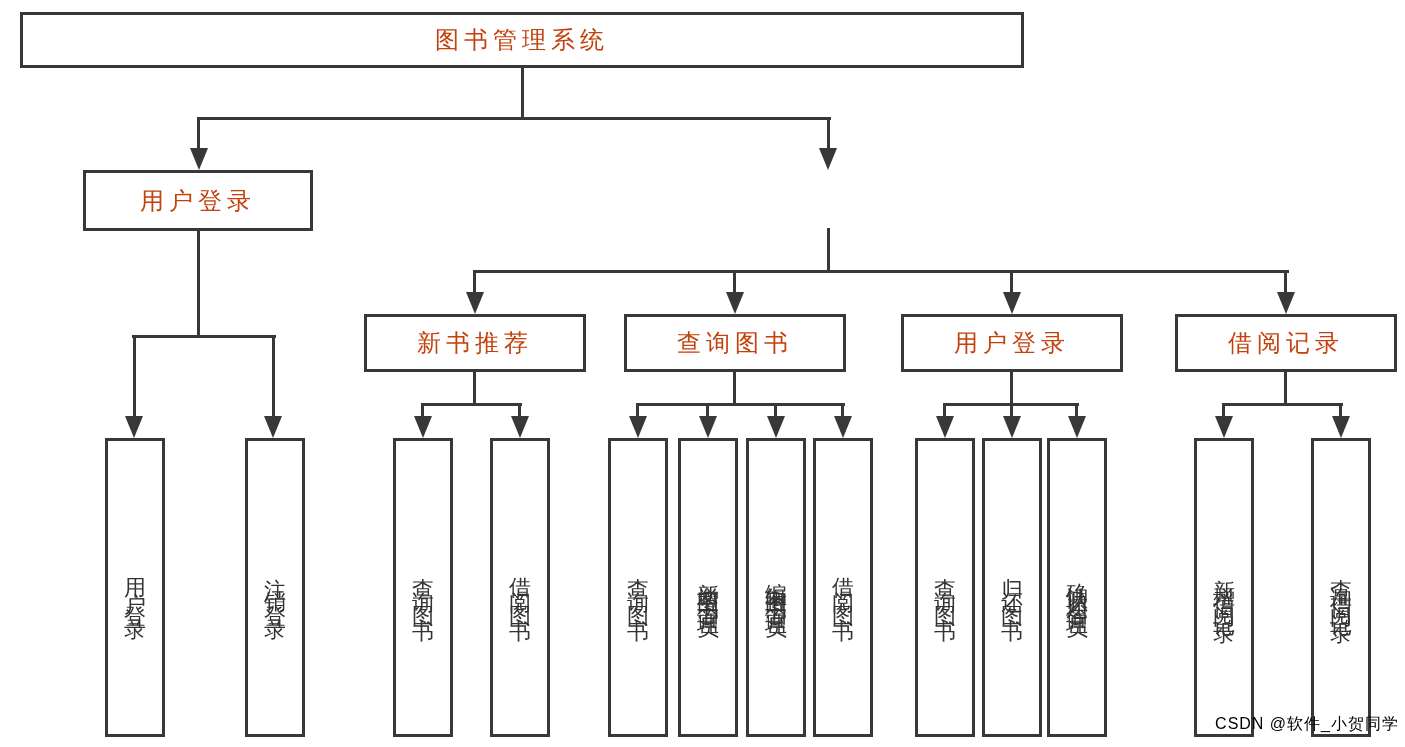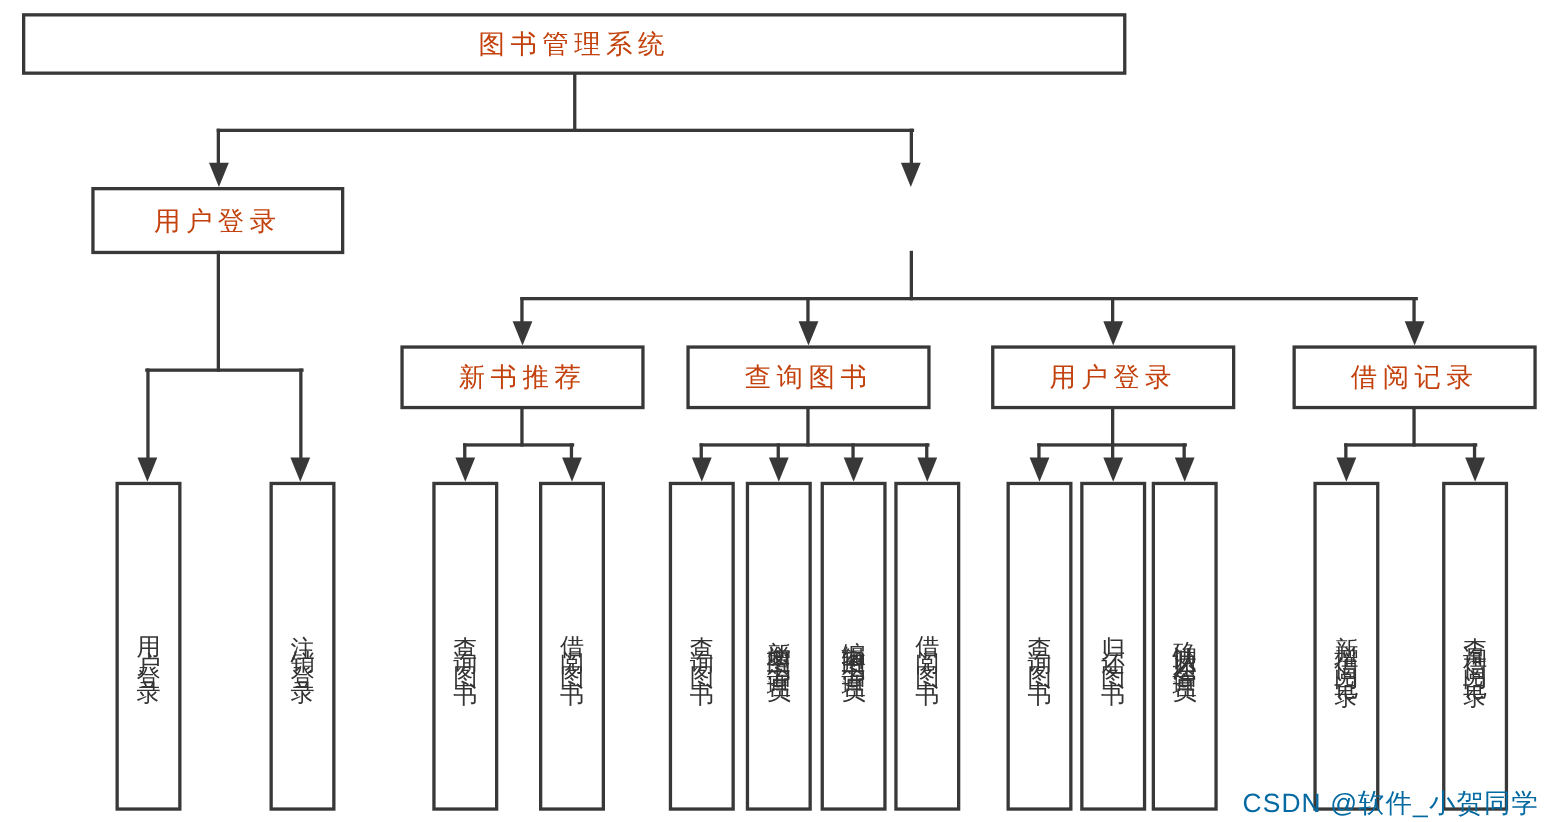--- a/index.html
+++ b/index.html
@@ -18,21 +18,21 @@
         writing-mode:vertical-rl;text-orientation:mixed;
         color:#333333;font-size:22px;letter-spacing:14px;line-height:1;}
   .v6{letter-spacing:9px;}
   .v9{letter-spacing:5px;}
   
   .vl{position:absolute;width:3px;background:#383838;}
   .hl{position:absolute;height:3px;background:#383838;}
   .ah{position:absolute;width:0;height:0;
       border-left:9px solid transparent;border-right:9px solid transparent;
       border-top:22px solid #383838;}
-  .watermark{position:absolute;right:6px;top:714px;color:#0369a1;font-size:24px;
+  .watermark{position:absolute;right:6px;top:714px;color:#000000;font-size:16px;
              letter-spacing:1px;white-space:nowrap;}
 </style>
 </head>
 <body>
 
 <div class="stage">
 
   <div class="box root" style="left:20px;top:12px;width:1004px;height:56px;">
     <span>图书管理系统</span>
   </div>

